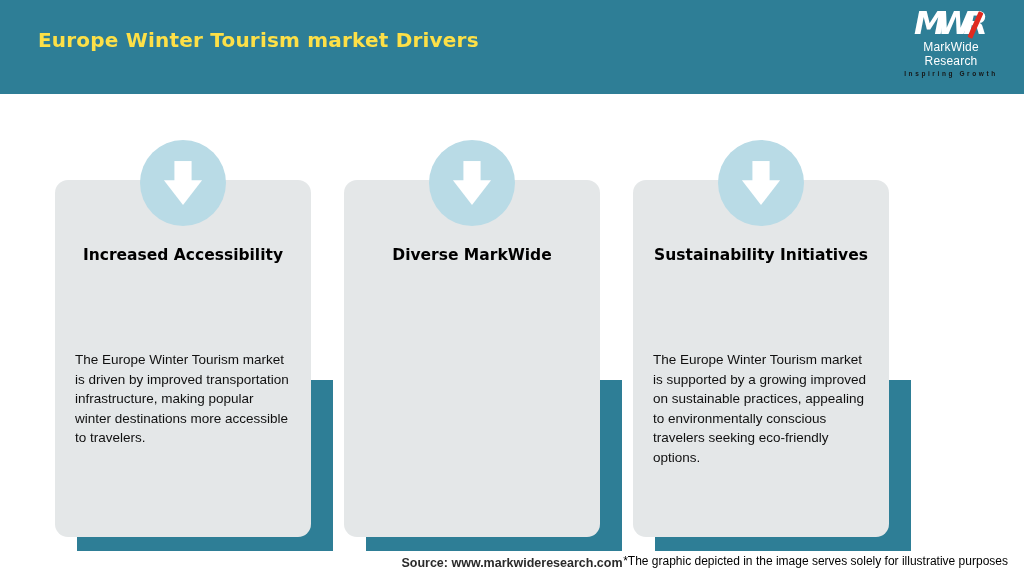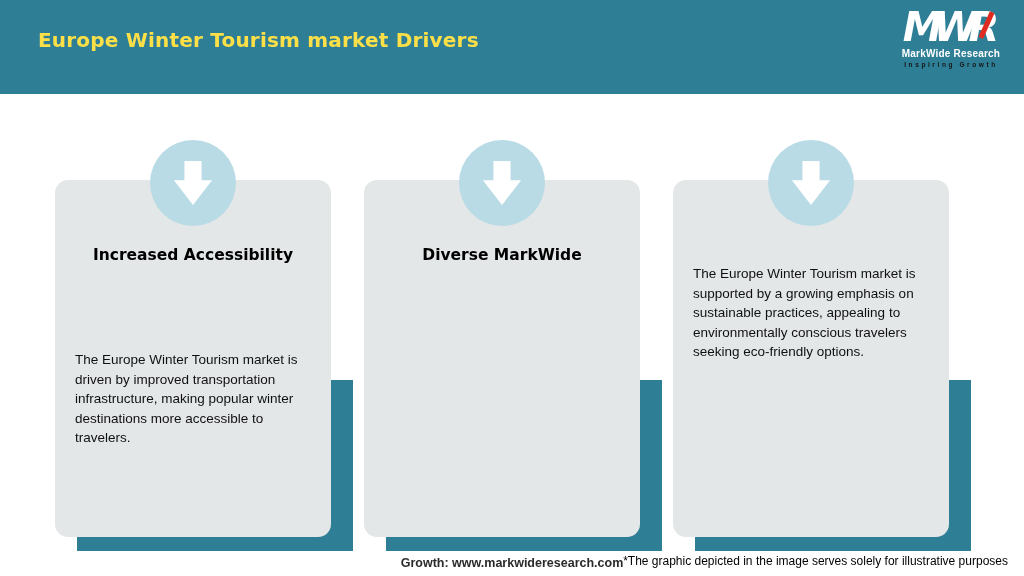--- a/index.html
+++ b/index.html
@@ -26,40 +26,40 @@
     font-size:20px;font-weight:bold;color:#fde047;
     font-family:"DejaVu Sans","Liberation Sans",sans-serif;
     letter-spacing:.2px;
   }
   .logo{
     position:absolute;right:18px;top:7px;width:110px;text-align:center;color:#fff;
   }
   .logo-mark{
     position:relative;display:inline-block;
     font-family:"DejaVu Sans",sans-serif;font-weight:bold;font-style:italic;
-    font-size:40px;line-height:1;letter-spacing:-9px;padding-right:9px;color:#ffffff;
+    font-size:32px;line-height:1;letter-spacing:-9px;padding-right:9px;color:#ffffff;
   }
   .logo-red{
     position:absolute;right:10px;top:4px;width:5px;height:28px;
     background:var(--logo-red);transform:rotate(24deg);border-radius:1px;
   }
   .logo-brand{
-    font-size:10px;font-weight:bold;letter-spacing:.2px;margin-top:1px;color:#ffffff;
+    font-size:12px;font-weight:normal;letter-spacing:.2px;margin-top:1px;color:#ffffff;
   }
   .logo-tagline{
     font-size:6.5px;letter-spacing:2.6px;margin-top:2px;color:#161616;font-weight:bold;
   }
 
   
   .cards-row{
     position:absolute;left:55px;top:180px;
     display:flex;gap:33px;
   }
   .card-wrap{
-    position:relative;width:276px;height:371px;
+    position:relative;width:256px;height:371px;
   }
   .card-back{
     position:absolute;left:22px;right:-22px;top:200px;bottom:0;
     background:var(--teal);
   }
   .card{
     position:absolute;left:0;right:0;top:0;bottom:14px;
     background:var(--card-bg);border-radius:13px;
     padding:0 20px;
   }
@@ -131,28 +131,29 @@
         <svg class="arrow" viewBox="0 0 44 50" width="42" height="48" aria-hidden="true">
           <rect x="13" y="2" width="18" height="21" fill="#ffffff"></rect>
           <polygon points="2,22 42,22 22,48" fill="#ffffff"></polygon>
         </svg>
       </div>
     </section>
 
     <section class="card-wrap">
       <div class="card-back"></div>
       <div class="card">
-        <p class="card-body">The Europe Winter Tourism market is supported by a growing emphasis on sustainable practices, appealing to environmentally conscious travelers seeking eco-friendly options.</p>
+        <h2 class="card-title">Sustainability Initiatives</h2>
+        <p class="card-body">The Europe Winter Tourism market is supported by a growing improved on sustainable practices, appealing to environmentally conscious travelers seeking eco-friendly options.</p>
       </div>
       <div class="circle">
         <svg class="arrow" viewBox="0 0 44 50" width="42" height="48" aria-hidden="true">
           <rect x="13" y="2" width="18" height="21" fill="#ffffff"></rect>
           <polygon points="2,22 42,22 22,48" fill="#ffffff"></polygon>
         </svg>
       </div>
     </section>
 
   </main>
 
-  <div class="source">Growth: www.markwideresearch.com</div>
+  <div class="source">Source: www.markwideresearch.com</div>
   <div class="disclaimer">*The graphic depicted in the image serves solely for illustrative purposes</div>
 
 </div>
 
 </body></html>

